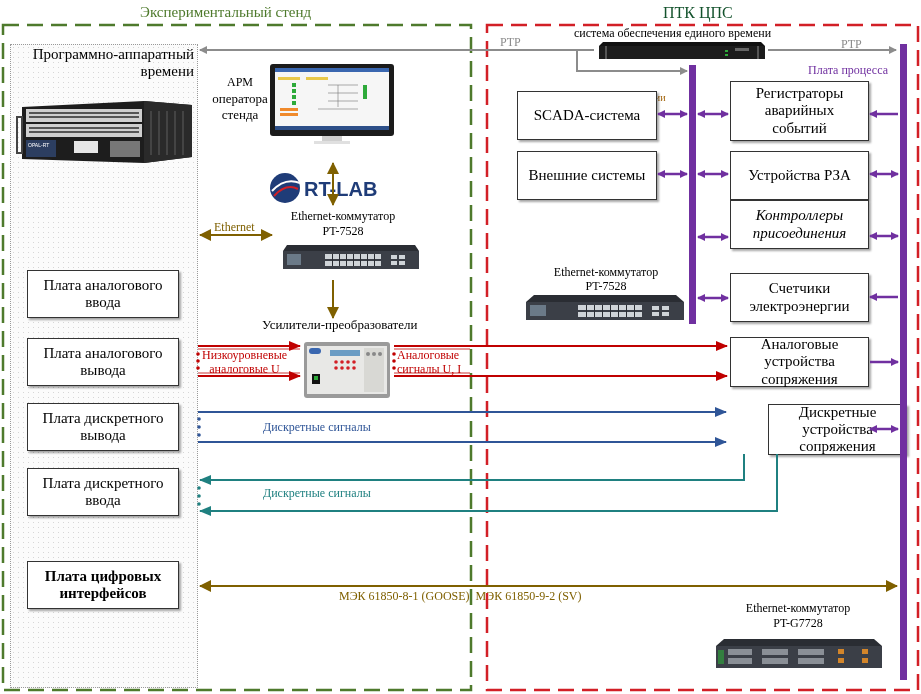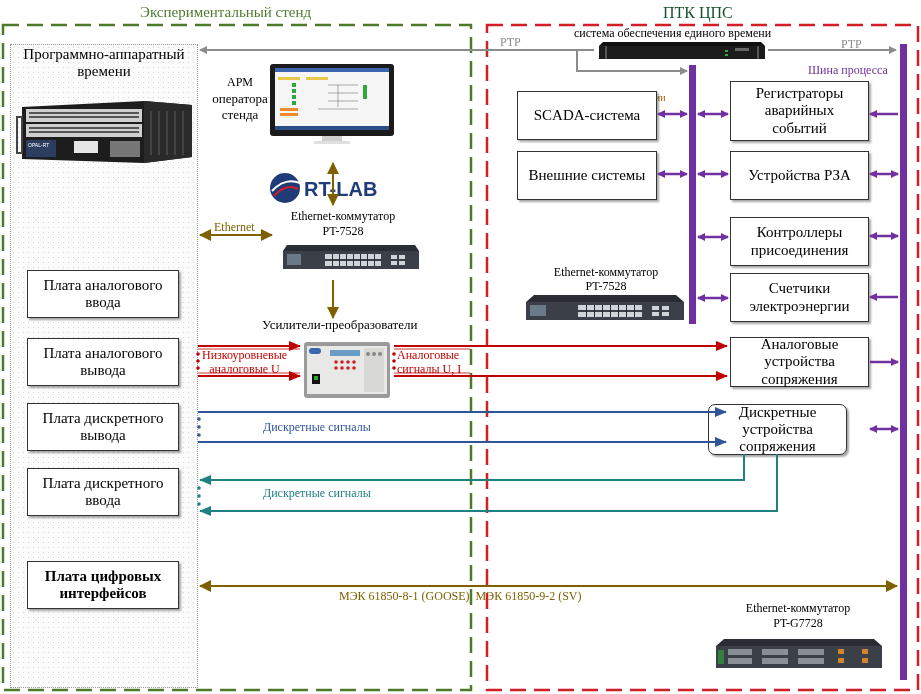--- a/index.html
+++ b/index.html
@@ -17,21 +17,21 @@
   svg.overlay { position:absolute; left:0; top:0; }
   .device { position:absolute; }
 </style>
 </head>
 <body>
 
 <div class="txt" style="left:140px; top:4px; font-size:15px; color:#4e7a2c;">Экспериментальный стенд</div>
 <div class="txt" style="left:663px; top:4px; font-size:16px; color:#14532d;">ПТК ЦПС</div>
 
 <div class="rtp-panel"></div>
-<div class="txt" style="left:14px; top:46px; width:180px; font-size:15px;">
+<div class="txt" style="left:14px; top:46px; width:180px; font-size:15px;text-align:right;">
   <div>Программно-аппаратный</div>
   <div>времени</div>
 </div>
 
 <div class="device" style="left:14px; top:97px; width:180px; height:70px;">
   <svg width="180" height="70" viewBox="0 0 180 70">
     <polygon points="8,10 130,4 178,8 178,60 130,66 8,62" fill="#1d1d1d"></polygon>
     <polygon points="130,4 178,8 178,60 130,66" fill="#2a2a2a"></polygon>
     <rect x="12" y="12" width="116" height="13" fill="#cfcfcf"></rect>
     <rect x="12" y="27" width="116" height="13" fill="#cfcfcf"></rect>
@@ -206,59 +206,59 @@
         <rect x="128" y="9" width="3" height="2"></rect>
         <rect x="128" y="13" width="3" height="2"></rect>
       </g>
     <rect x="138" y="7" width="14" height="3" fill="#666"></rect>
   </svg>
 </div>
 <div class="txt" style="left:500px; top:36px; font-size:12px; color:#8c8c8c;">PTP</div>
 <div class="txt" style="left:841px; top:38px; font-size:12px; color:#8c8c8c;">PTP</div>
 
 <div class="txt" style="left:603px; top:92px; font-size:10px; color:#a16207;">Шина станции</div>
-<div class="txt" style="left:808px; top:64px; font-size:12px; color:#7030a0;">Шина процесса</div>
+<div class="txt" style="left:808px; top:64px; font-size:12px; color:#7030a0;">Плата процесса</div>
 
 <div class="box" style="left:517px; top:91px; width:138px; height:47px;">
   <span>SCADA-система</span>
 </div>
 <div class="box" style="left:517px; top:151px; width:138px; height:47px;">
   <span>Внешние системы</span>
 </div>
 
 <div class="box" style="left:730px; top:81px; width:137px; height:58px;">
   <div>
       <span>Регистраторы</span>
       <span>аварийных</span>
       <span>событий</span>
     </div>
 </div>
 <div class="box" style="left:730px; top:151px; width:137px; height:47px;">
   <span>Устройства РЗА</span>
 </div>
-<div class="box" style="left:730px; top:217px; width:137px; height:47px;">
+<div class="box" style="left:730px; top:200px; width:137px; height:47px;font-style:italic;">
   <div>
       <span>Контроллеры</span>
       <span>присоединения</span>
     </div>
 </div>
 <div class="box" style="left:730px; top:273px; width:137px; height:47px;">
   <div>
       <span>Счетчики</span>
       <span>электроэнергии</span>
     </div>
 </div>
 <div class="box" style="left:730px; top:337px; width:137px; height:48px;">
   <div>
       <span>Аналоговые</span>
       <span>устройства</span>
       <span>сопряжения</span>
     </div>
 </div>
-<div class="box" style="left:708px; top:404px; width:137px; height:49px;border-radius:7px;">
+<div class="box" style="left:768px; top:404px; width:137px; height:49px;">
   <div>
       <span>Дискретные</span>
       <span>устройства</span>
       <span>сопряжения</span>
     </div>
 </div>
 
 <div class="txt" style="left:551px; top:265px; width:110px; font-size:12px; line-height:1.2;">
   <div>Ethernet-коммутатор</div>
   <div>PT-7528</div>

